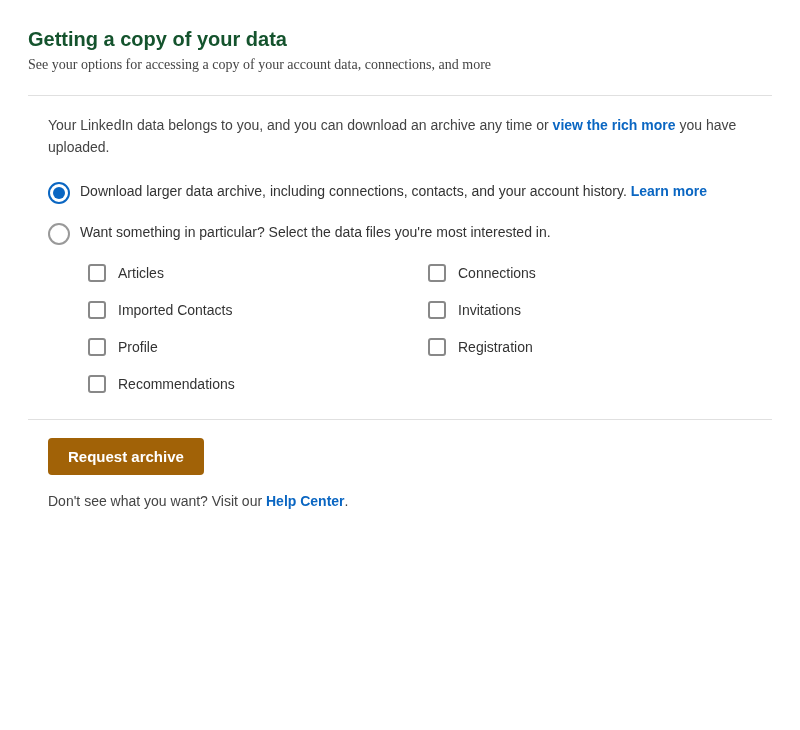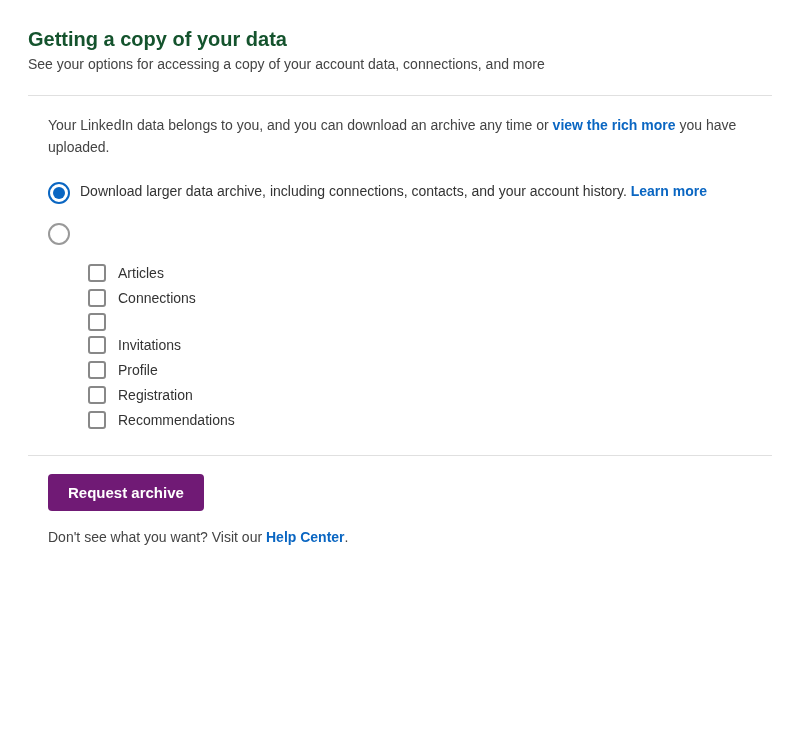--- a/index.html
+++ b/index.html
@@ -23,20 +23,21 @@
       font-size: 20px;
       font-weight: 700;
       color: #14532d;
     }
 
     .page-subtitle {
       font-size: 14px;
       color: #444;
       margin-bottom: 20px;
       max-width: 740px;
+      font-family: Liberation Serif, serif;
     }
 
     .info-text {
       font-size: 14px;
       color: #444;
       margin-left: 20px;
       margin-bottom: 22px;
       max-width: 700px;
       line-height: 1.6;
     }
@@ -92,22 +93,22 @@
       margin-left: 10px;
       max-width: 680px;
       line-height: 1.5;
     }
 
     .checkboxes-section {
       margin-left: 60px;
       margin-top: 10px;
       margin-bottom: 24px;
       display: grid;
-      grid-template-columns: 1fr;
-      gap: 4px 40px;
+      grid-template-columns: 1fr 1fr;
+      gap: 16px 40px;
       max-width: 640px;
     }
 
     .checkbox-item {
       display: flex;
       align-items: center;
       gap: 12px;
     }
 
     .checkbox-box {
@@ -128,21 +129,21 @@
     .button-row {
       display: flex;
       align-items: center;
       gap: 20px;
       margin-top: 10px;
       margin-left: 20px;
       margin-bottom: 16px;
     }
 
     .request-btn {
-      background: #701a75;
+      background: #a16207;
       color: #fff;
       border: none;
       border-radius: 4px;
       padding: 10px 20px;
       font-size: 15px;
       font-weight: 700;
       cursor: pointer;
       white-space: nowrap;
     }
 
@@ -177,33 +178,35 @@
 
 <div class="radio-option">
   <div class="radio-input checked"></div>
   <span class="radio-label">
     <span>Download larger data archive, including connections, contacts, and your account history. </span><a class="link" href="#">Learn more</a>
   </span>
 </div>
 
 <div class="radio-option">
   <div class="radio-input unchecked"></div>
+  <span class="radio-label">Want something in particular? Select the data files you're most interested in.</span>
 </div>
 
 <div class="checkboxes-section">
   <div class="checkbox-item">
     <div class="checkbox-box"></div>
     <span class="checkbox-label">Articles</span>
   </div>
   <div class="checkbox-item">
     <div class="checkbox-box"></div>
     <span class="checkbox-label">Connections</span>
   </div>
   <div class="checkbox-item">
     <div class="checkbox-box"></div>
+    <span class="checkbox-label">Imported Contacts</span>
   </div>
   <div class="checkbox-item">
     <div class="checkbox-box"></div>
     <span class="checkbox-label">Invitations</span>
   </div>
   <div class="checkbox-item">
     <div class="checkbox-box"></div>
     <span class="checkbox-label">Profile</span>
   </div>
   <div class="checkbox-item">

